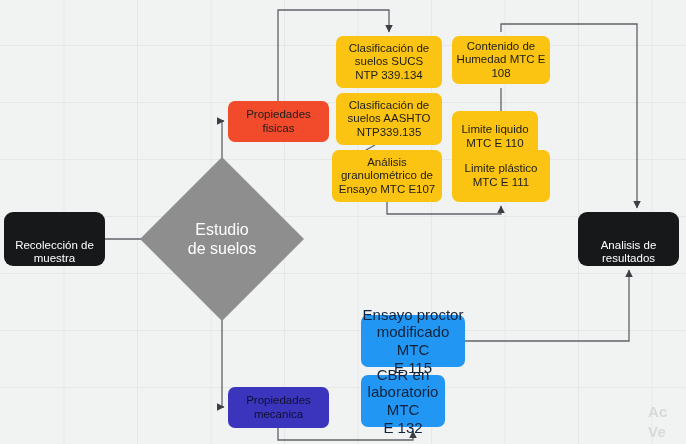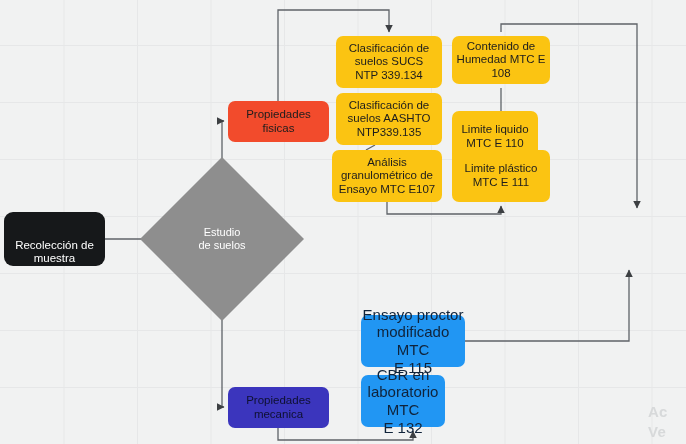--- a/index.html
+++ b/index.html
@@ -77,21 +77,21 @@
     top: 0;
     width: 116px;
     height: 116px;
     background: #8e8e8e;
     transform: rotate(45deg);
   }
   .node-diamond .diamond-label {
     position: relative;
     z-index: 2;
     color: #ffffff;
-    font-size: 11px;
+    font-size: 16px;
     line-height: 1.2;
     white-space: pre-line;
   }
   .watermark {
     position: absolute;
     color: #d7d9da;
     font-size: 15px;
     line-height: 1.35;
     white-space: pre-line;
     letter-spacing: .2px;
@@ -183,17 +183,21 @@
 modificado MTC
 E 115</span>
   </div>
 
   <div class="node node-blue-light" style="left:361px; top:375px; width:84px; height:52px;">
     <span>CBR en
 laboratorio MTC
 E 132</span>
   </div>
 
+  <div class="node node-dark" style="left:578px; top:212px; width:101px; height:54px;">
+    <span>Analisis de
+resultados</span>
+  </div>
 
   <div class="watermark" style="left:648px; top:402px;">Ac
 Ve</div>
 
 </div>
 
 </body></html>

